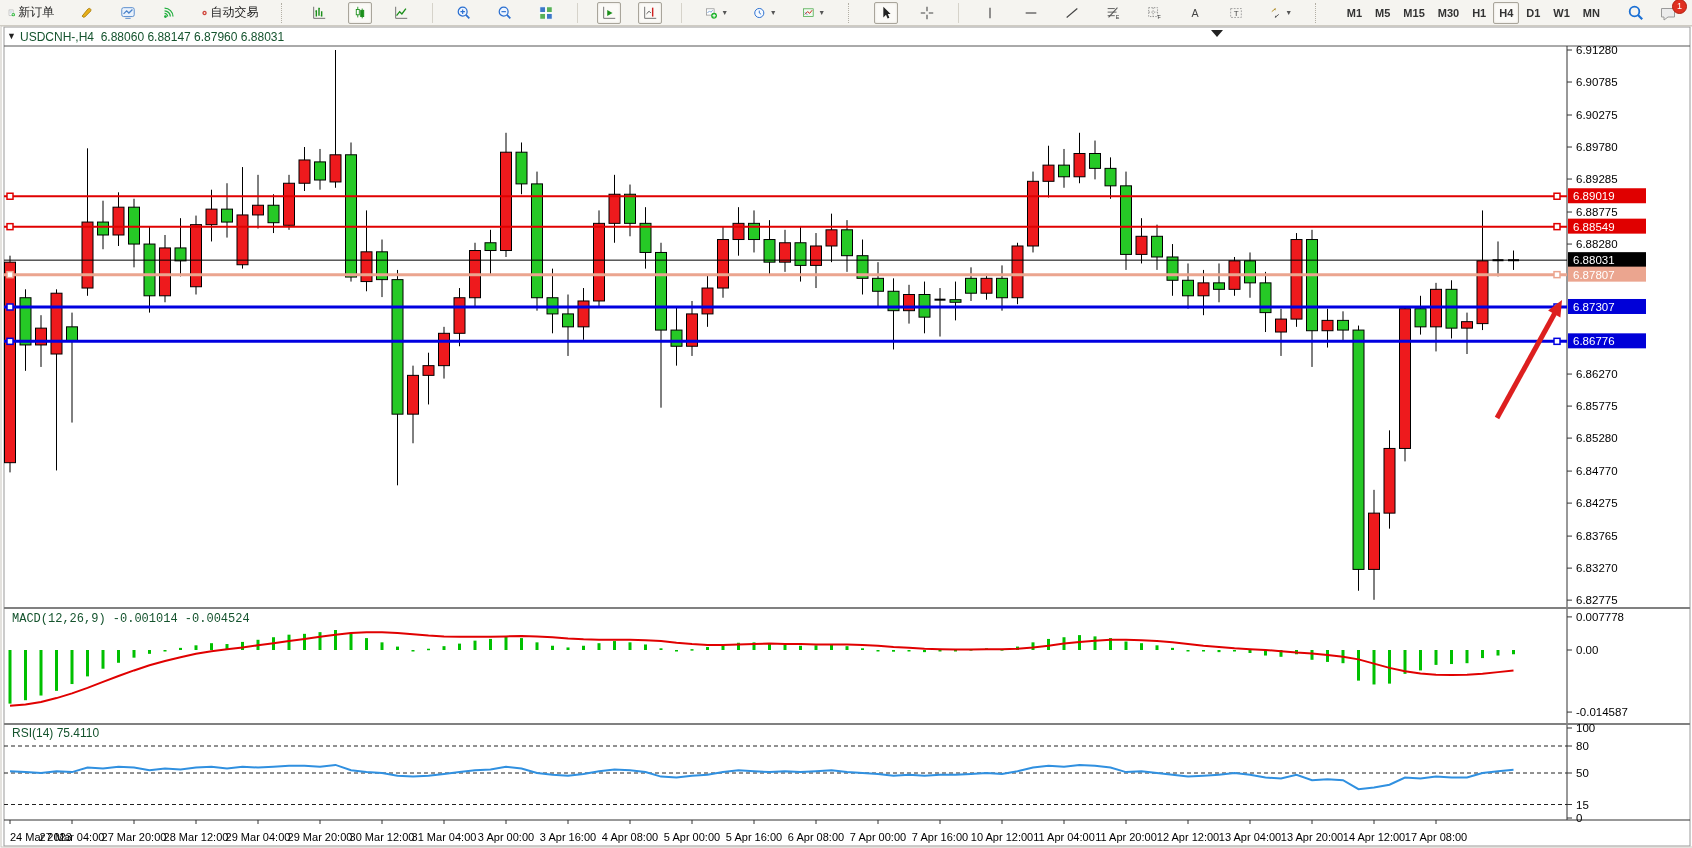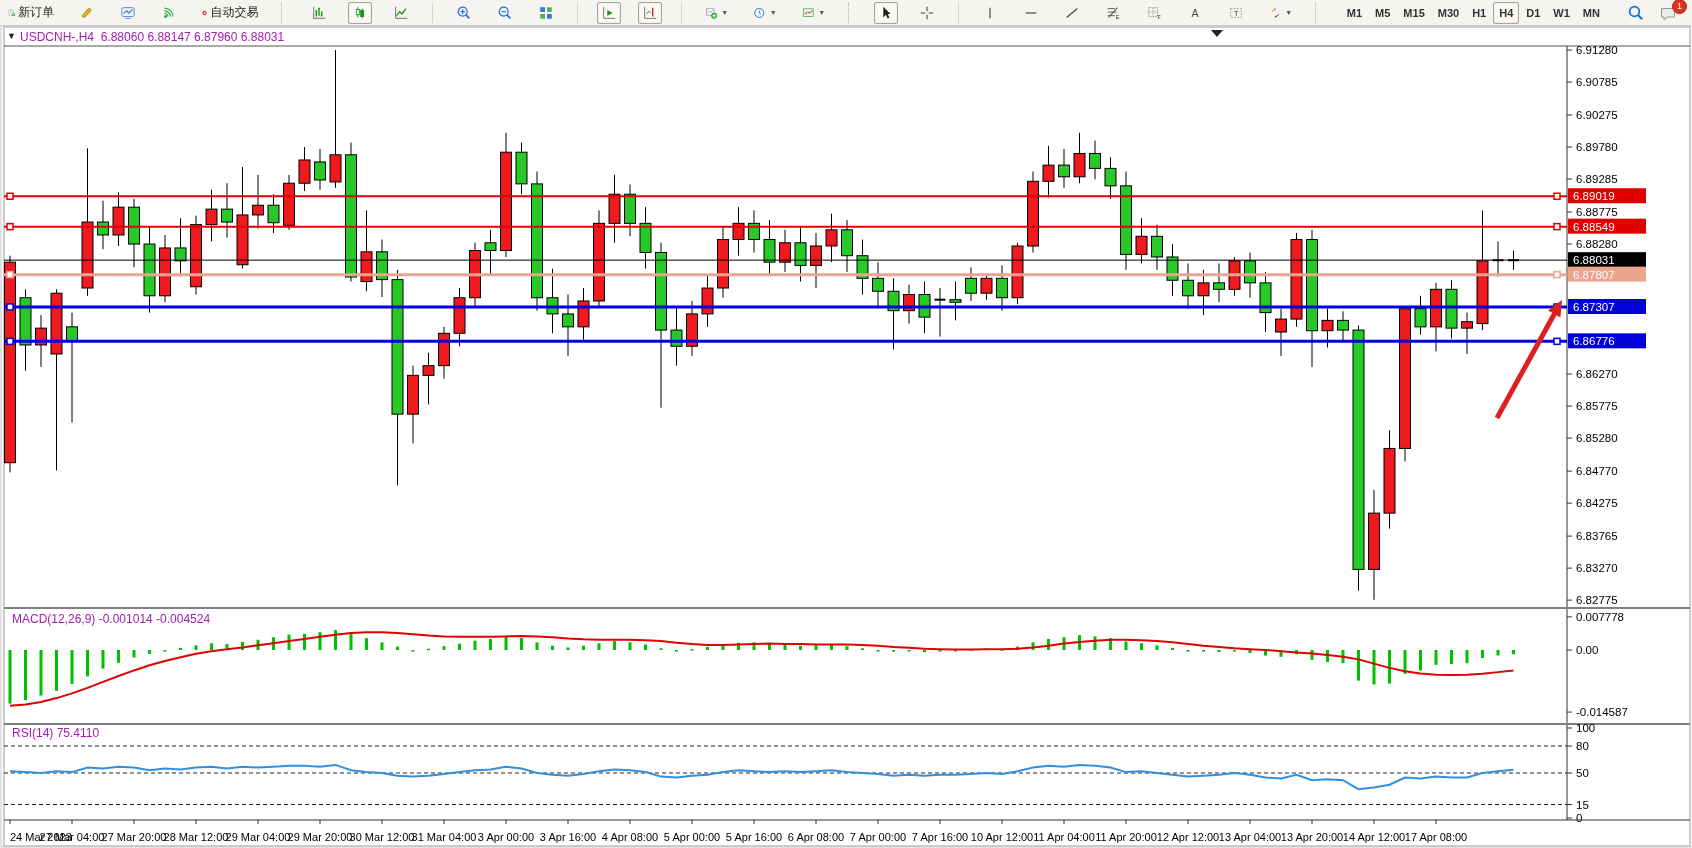--- a/index.html
+++ b/index.html
@@ -17,24 +17,24 @@
   .grip{width:7px;height:20px;border-left:1px dotted #b3afa5;margin:0 2px;}
   .sep{width:1px;height:20px;background:#d6d3ca;margin:0 2px;}
   .drop{font-size:7px;color:#555;margin-left:1px;}
   .tf{font-size:11px;color:#333;padding:0 5px;font-weight:bold;}
   #right-zone{margin-left:auto;display:flex;align-items:center;gap:6px;padding-right:6px;}
   #notif-wrap{position:relative;}
   #notif-badge{position:absolute;top:-4px;right:-6px;background:#e03020;color:#fff;border-radius:50%;
                width:13px;height:13px;font-size:9px;display:flex;align-items:center;justify-content:center;
                border:1px solid #b02010;}
   
-  .ovl{position:absolute;z-index:3;font-size:12px;color:#a21caf;pointer-events:none;white-space:pre;}
+  .ovl{position:absolute;z-index:3;font-size:12px;color:#14532d;pointer-events:none;white-space:pre;}
   #symbol-line{left:20px;top:30px;}
   #ohlc-arrow{left:7px;top:31px;font-size:9px;color:#222;}
-  #macd-label{left:12px;top:612px;font-size:12px;}
+  #macd-label{left:12px;top:612px;font-size:12px;font-family:Liberation Mono, monospace;}
   #rsi-label{left:12px;top:726px;font-size:12px;}
   #chart-svg{position:absolute;left:0;top:0;z-index:1;}
   svg text{font-family:"Liberation Sans",sans-serif;}
 </style>
 </head>
 <body>
 
 <div id="app">
 
   <div id="toolbar">

